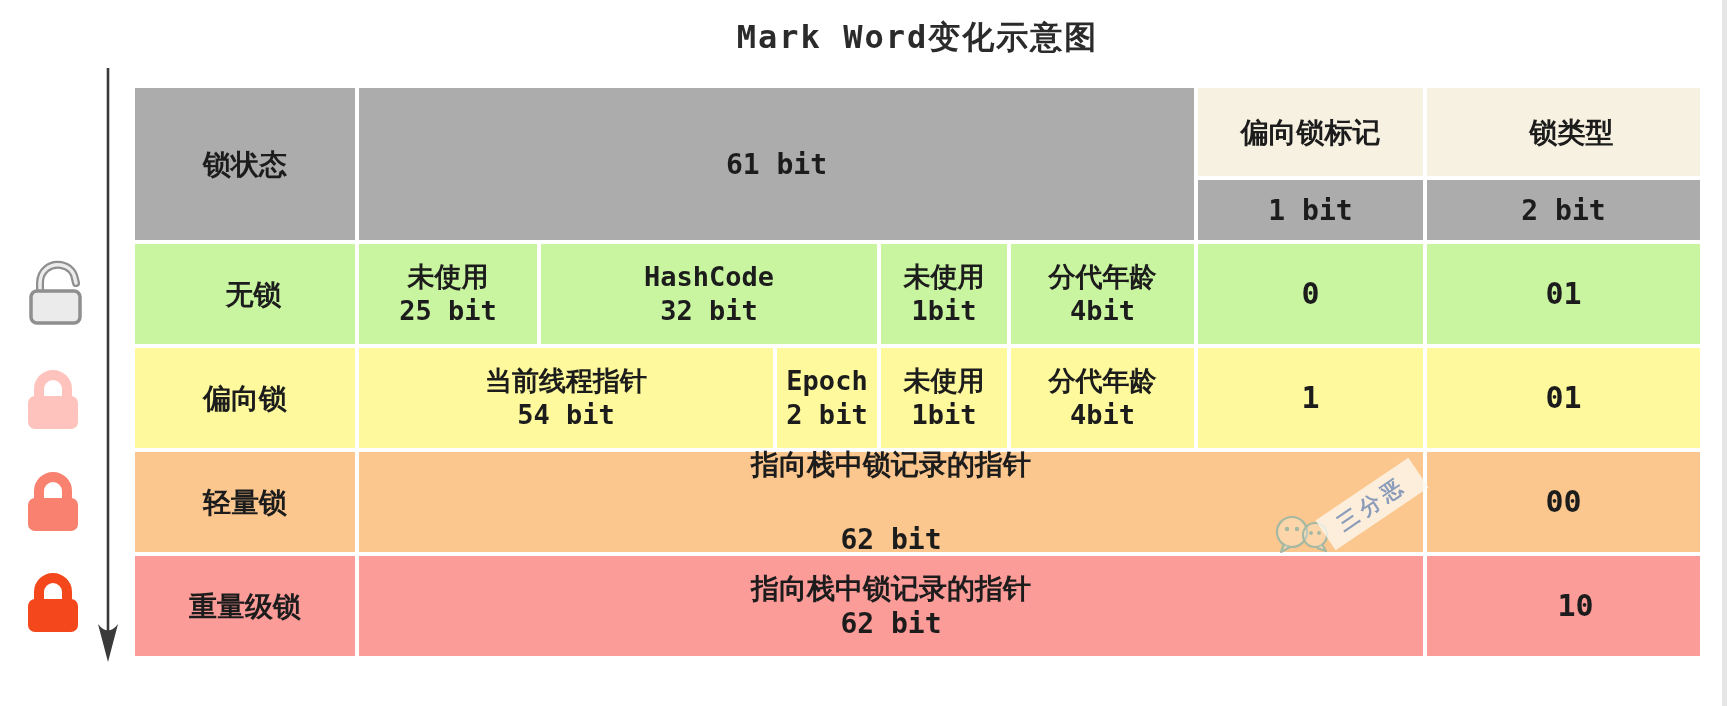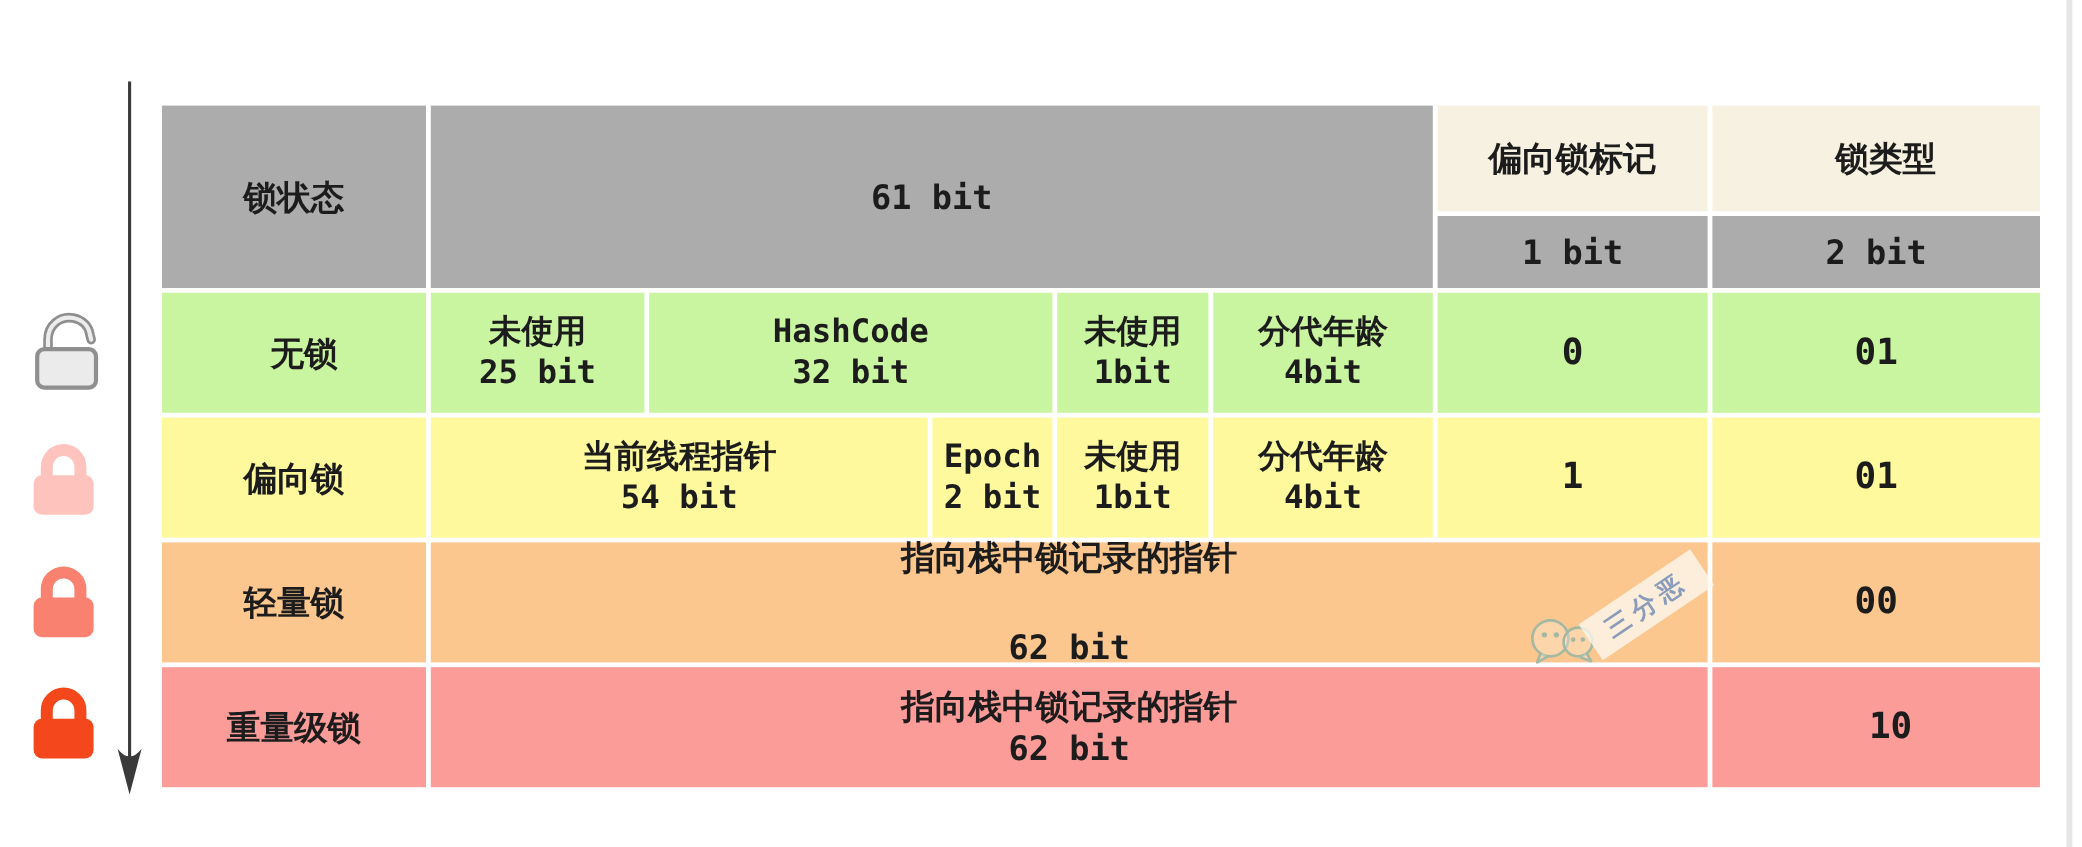--- a/index.html
+++ b/index.html
@@ -45,20 +45,21 @@
     font-size:21px;font-weight:bold;letter-spacing:5px;color:#8b9cba;
   }
   .wm-bubbles{position:absolute;left:0px;top:48px;}
   .edge-strip{position:absolute;left:1722px;top:0;width:5px;height:706px;background:#e6e6e6;}
 </style>
 </head>
 <body>
 
 <div id="stage">
 
+  <div class="title">Mark Word变化示意图</div>
 
   <div class="leftrail">
     <svg style="left:97px;top:66px;" width="22" height="600" viewBox="0 0 22 600">
       <line x1="11" y1="2" x2="11" y2="566" stroke="#3a3a3a" stroke-width="2.6"></line>
       <path d="M11 596 L1 558 Q11 571 21 558 Z" fill="#3a3a3a"></path>
     </svg>
 
     <svg style="left:22px;top:254px;" width="66" height="74" viewBox="0 0 66 74">
       <path d="M18 40 V29 C18 17 28 9 39 11 C47 12.5 52 18 53 25 L54 29" fill="none" stroke="#8f8f8f" stroke-width="8" stroke-linecap="round"></path>
       <path d="M18 40 V29 C18 17 28 9 39 11 C47 12.5 52 18 53 25 L54 29" fill="none" stroke="#ececec" stroke-width="3.5" stroke-linecap="round"></path>

